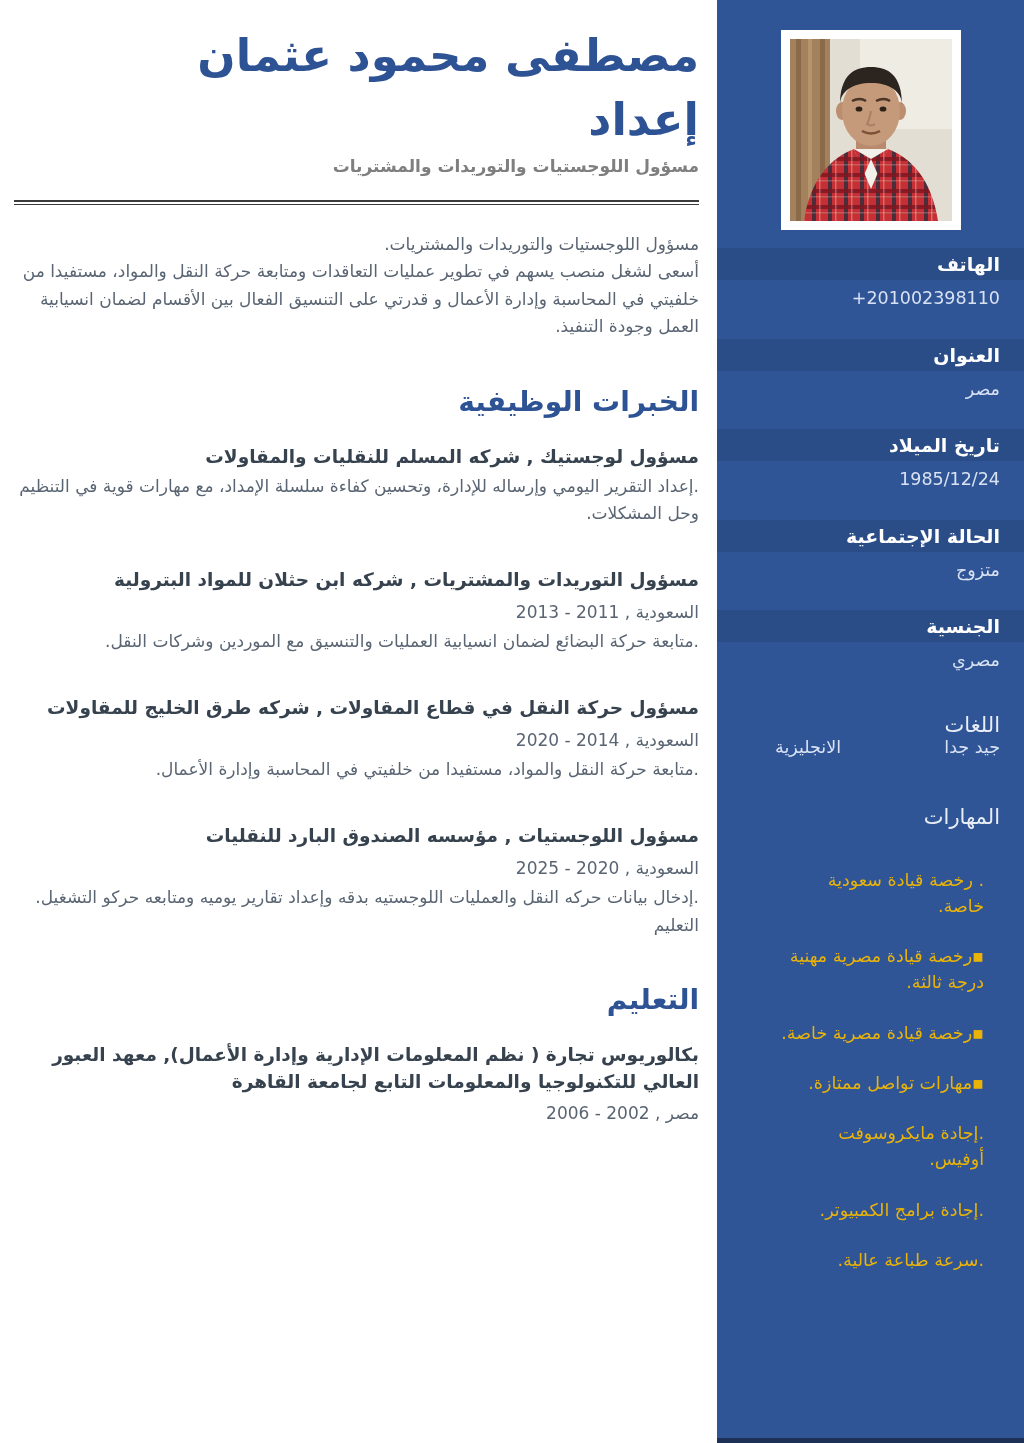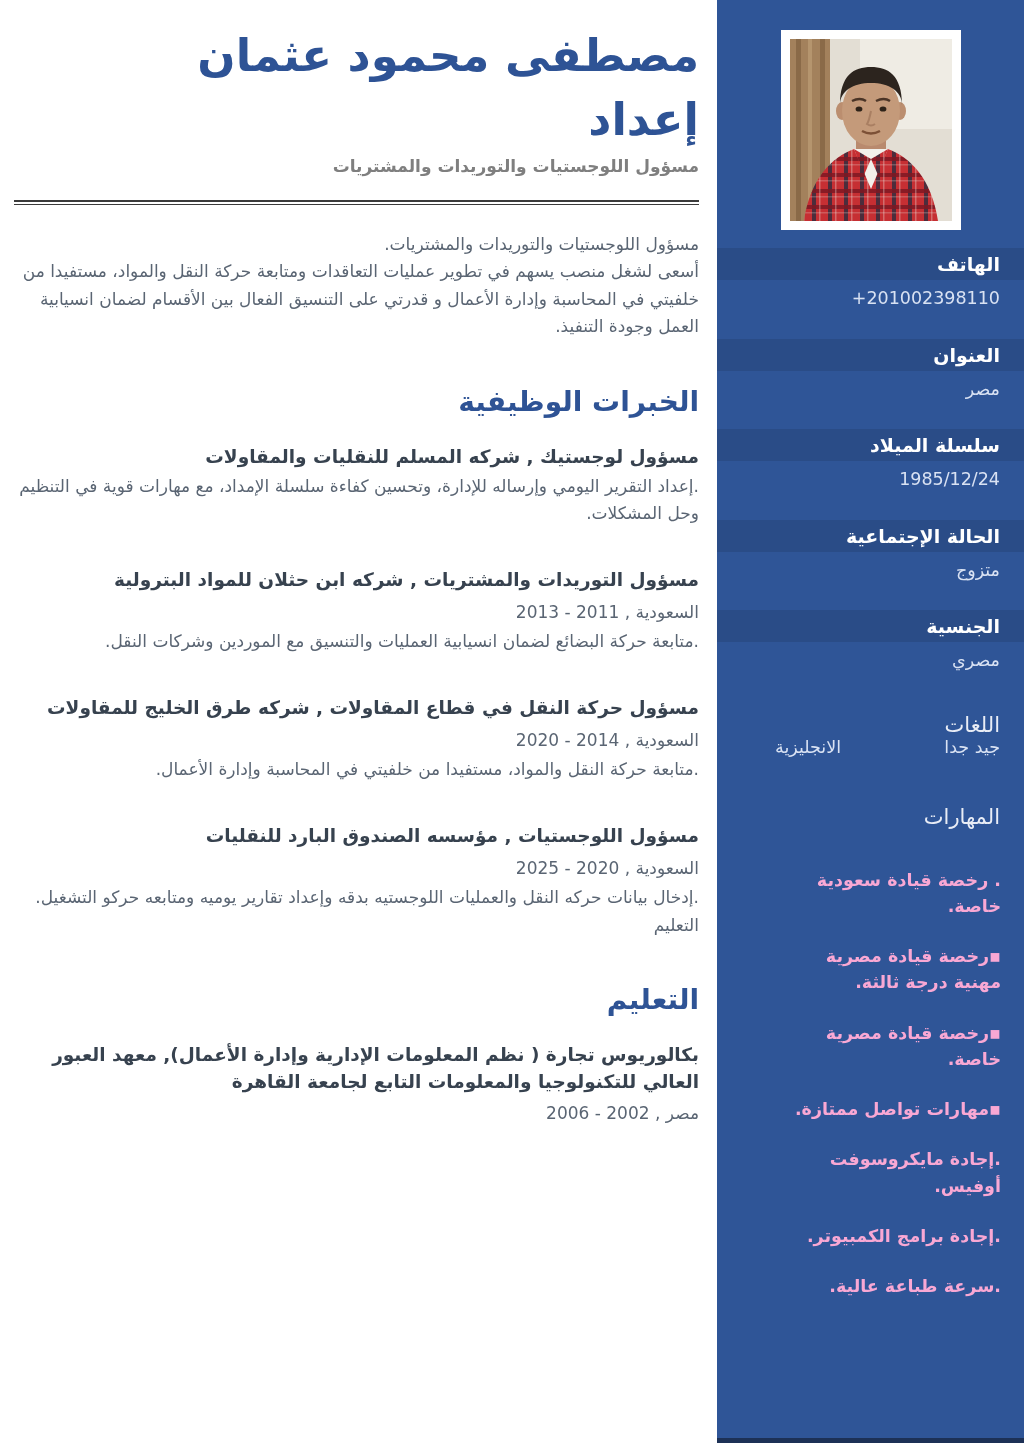--- a/index.html
+++ b/index.html
@@ -31,21 +31,21 @@
   .c-field{margin-bottom:28px;text-align:right;}
   .c-label{height:32px;line-height:32px;background:rgba(0,0,0,0.10);color:#ffffff;
            font-size:19px;font-weight:bold;padding:0 24px 0 10px;}
   .c-value{padding:6px 24px 0 10px;color:#D9E2F3;font-size:17.5px;line-height:1.4;}
   .side-sec{margin-top:40px;padding:0 24px 0 10px;color:#E9EDF6;font-size:21px;font-weight:normal;}
   .skills-h{margin-top:48px;}
   #langs{}
   .lang-row{display:flex;flex-direction:row-reverse;justify-content:space-between;
             padding:0 24px 0 58px;color:#D9E2F3;font-size:17.5px;}
   #skills{margin-top:38px;}
-  .skill{padding:0 23px 0 62px;margin-bottom:24px;color:#f9a8d4;font-size:17.5px;line-height:1.5;font-weight:bold;}
+  .skill{padding:0 40px 0 62px;margin-bottom:24px;color:#eab308;font-size:17.5px;line-height:1.5;}
 </style>
 </head>
 <body>
 
 <div class="page">
 
   <main class="main" dir="rtl">
     <h1 class="name">
       <span>مصطفى محمود عثمان</span>
       <span>إعداد</span>
@@ -125,21 +125,21 @@
     <div id="contact">
         <div class="c-field">
           <div class="c-label">الهاتف</div>
           <div class="c-value">201002398110+</div>
         </div>
         <div class="c-field">
           <div class="c-label">العنوان</div>
           <div class="c-value">مصر</div>
         </div>
         <div class="c-field">
-          <div class="c-label">سلسلة الميلاد</div>
+          <div class="c-label">تاريخ الميلاد</div>
           <div class="c-value">1985/12/24</div>
         </div>
         <div class="c-field">
           <div class="c-label">الحالة الإجتماعية</div>
           <div class="c-value">متزوج</div>
         </div>
         <div class="c-field">
           <div class="c-label">الجنسية</div>
           <div class="c-value">مصري</div>
         </div>

